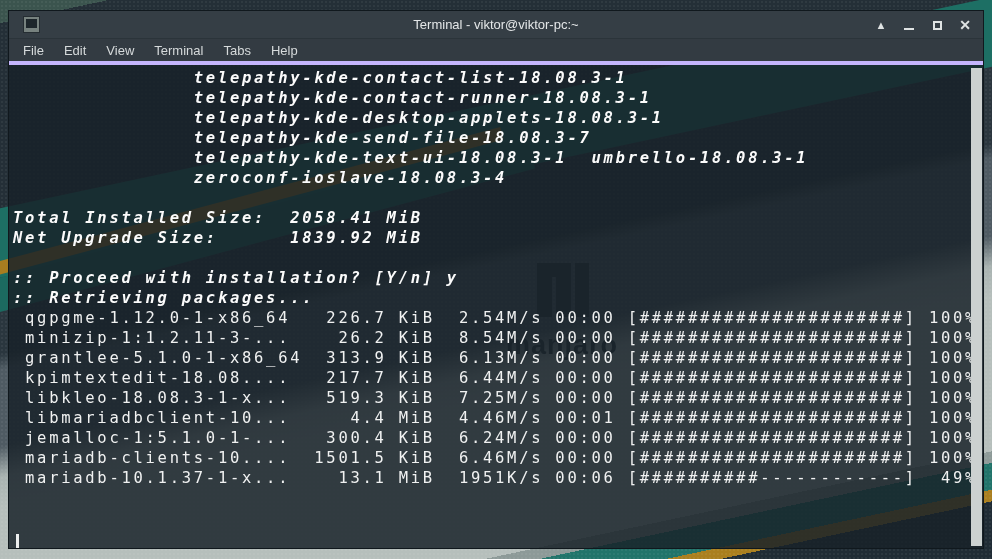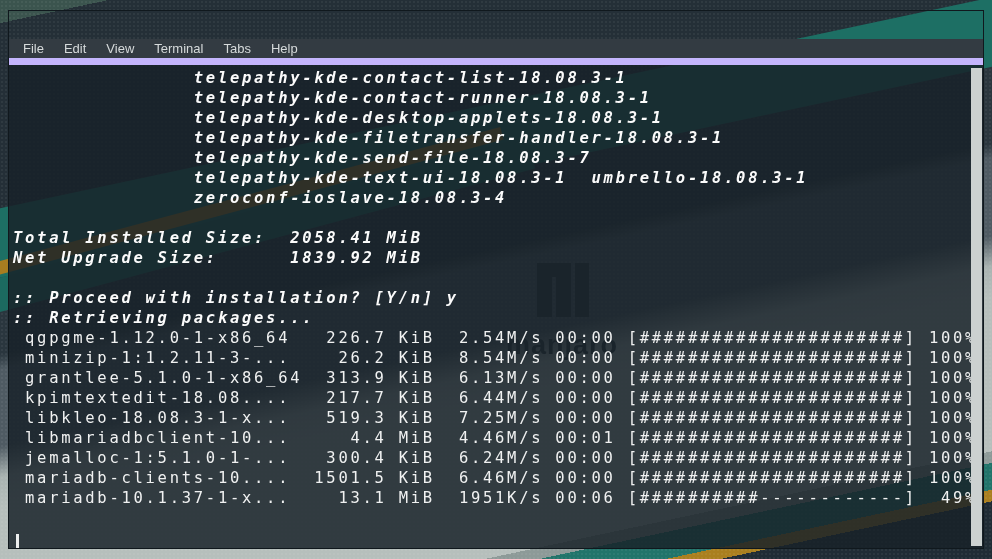--- a/index.html
+++ b/index.html
@@ -50,21 +50,21 @@
   .title{position:absolute;left:0;right:0;top:0;height:28px;line-height:28px;text-align:center;
     color:#e4e7e8;font-size:13px;}
   .controls{position:absolute;right:10px;top:0;height:28px;display:flex;align-items:center;gap:12px;}
   .wbtn{width:16px;height:16px;display:flex;align-items:center;justify-content:center;
     color:#dfe3e3;font-size:11px;line-height:16px;cursor:default;}
   .glyph-min{width:10px;height:8px;border-bottom:2px solid #dfe3e3;}
   .glyph-max{width:9px;height:9px;border:2px solid #dfe3e3;box-sizing:border-box;}
   .wbtn.close{font-size:14px;font-weight:bold;}
 
   .menubar{position:absolute;left:0;top:28px;right:0;height:26px;background:#333b42;
-    border-bottom:7px solid #c4b5fd;box-sizing:border-box;display:flex;align-items:center;
+    border-bottom:4px solid #c4b5fd;box-sizing:border-box;display:flex;align-items:center;
     padding-left:14px;}
   .menu-item{color:#d6dadb;font-size:13px;margin-right:20px;}
 
   .term{position:absolute;left:0;top:54px;right:0;bottom:0;
     background:rgba(24,33,40,0.84);overflow:hidden;}
   .term-inner{position:absolute;left:4px;top:3px;right:0;bottom:0;}
   .tl{height:20px;white-space:pre;color:#f0f1f1;
     font-family:"DejaVu Sans Mono","Liberation Mono",monospace;
     font-size:15.5px;line-height:20px;letter-spacing:2.72px;}
   .tl.b{font-weight:bold;color:#fbfbfb;font-style:italic;}
@@ -81,36 +81,49 @@
 <div class="logo">
   <div class="p lg-top"></div>
   <div class="p lg-c1"></div>
   <div class="p lg-c2"></div>
   <div class="p lg-c3"></div>
   <div class="logo-text">manjaro</div>
 </div>
 
 <div class="window">
 
+  <div class="titlebar">
+    <div class="app-icon"></div>
+    <div class="title">Terminal - viktor@viktor-pc:~</div>
+    <div class="controls">
+      <div class="wbtn">▲</div>
+      <div class="wbtn">
+          <span class="glyph-min"></span>
+        </div>
+      <div class="wbtn">
+          <span class="glyph-max"></span>
+        </div>
+      <div class="wbtn close">✕</div>
+    </div>
+  </div>
 
   <div class="menubar">
     <span class="menu-item">File</span>
     <span class="menu-item">Edit</span>
     <span class="menu-item">View</span>
     <span class="menu-item">Terminal</span>
     <span class="menu-item">Tabs</span>
     <span class="menu-item">Help</span>
   </div>
 
   <div class="term">
     <div class="term-inner">
       <div class="tl b">               telepathy-kde-contact-list-18.08.3-1</div>
       <div class="tl b">               telepathy-kde-contact-runner-18.08.3-1</div>
       <div class="tl b">               telepathy-kde-desktop-applets-18.08.3-1</div>
-      <div class="tl b">               telepathy-kde-filetransfer-handler-18.08.3-1</div>
       <div class="tl b">               telepathy-kde-send-file-18.08.3-7</div>
       <div class="tl b">               telepathy-kde-text-ui-18.08.3-1  umbrello-18.08.3-1</div>
       <div class="tl b">               zeroconf-ioslave-18.08.3-4</div>
       <div class="tl b"></div>
       <div class="tl b">Total Installed Size:  2058.41 MiB</div>
       <div class="tl b">Net Upgrade Size:      1839.92 MiB</div>
       <div class="tl b"></div>
       <div class="tl b">:: Proceed with installation? [Y/n] y</div>
       <div class="tl b">:: Retrieving packages...</div>
       <div class="tl"> qgpgme-1.12.0-1-x86_64   226.7 KiB  2.54M/s 00:00 [######################] 100%</div>

